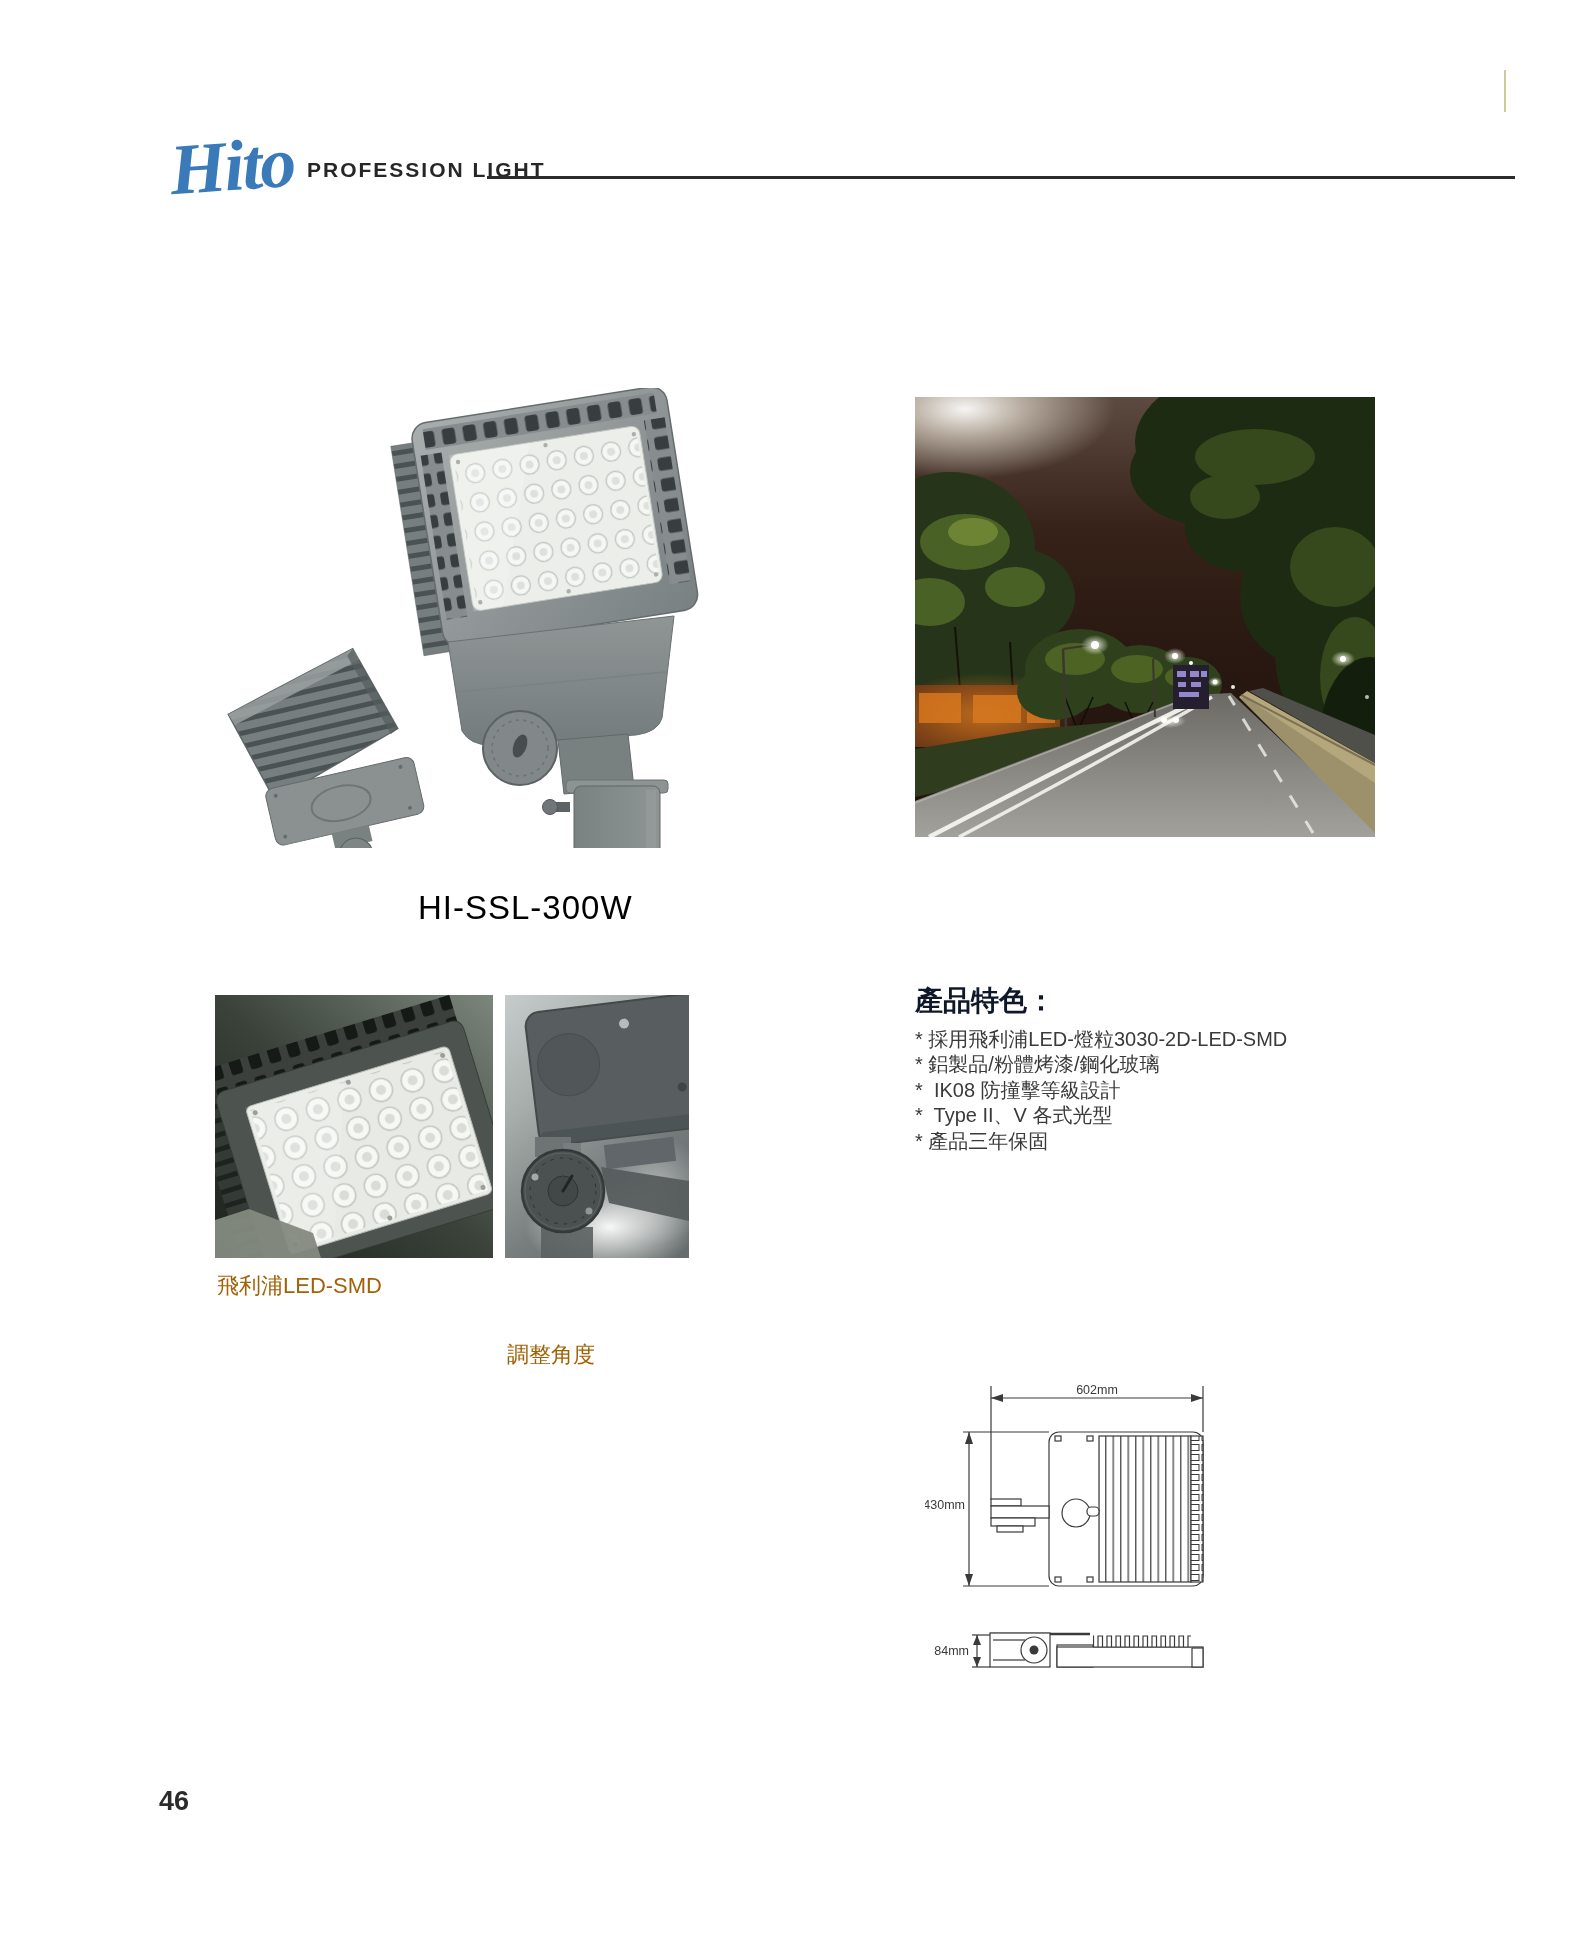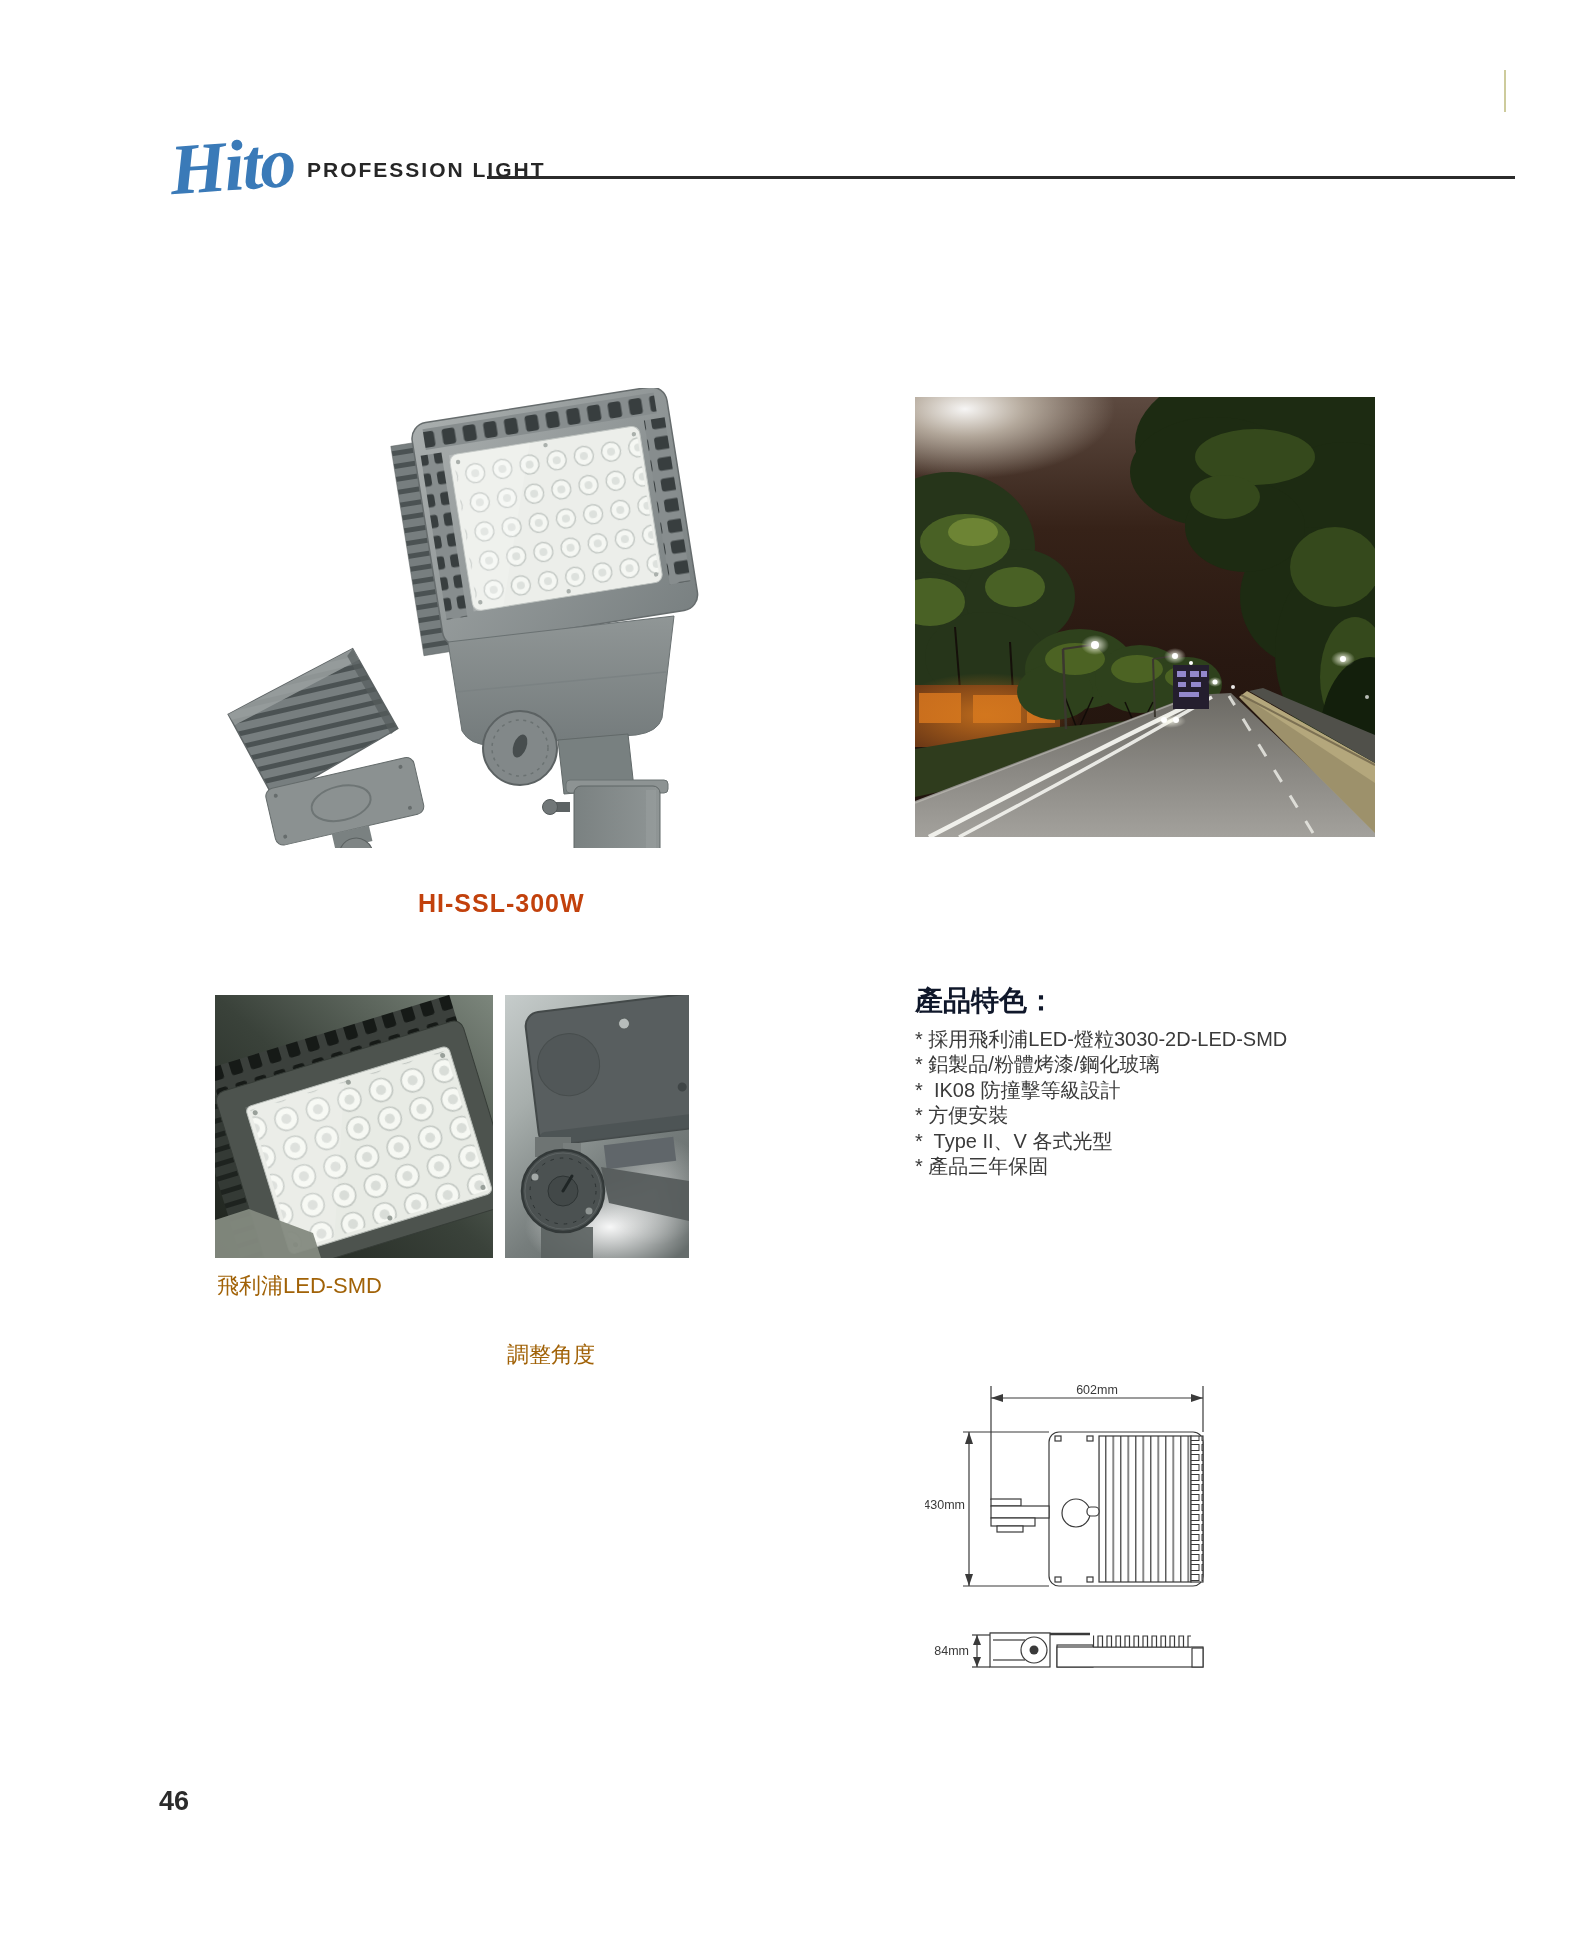--- a/index.html
+++ b/index.html
@@ -15,21 +15,21 @@
   .header-rule { left:487px; top:176px; width:1028px; height:3px; background:#2b2b2b; }
   .corner-tick { left:1504px; top:70px; width:2px; height:42px; background:#cdcb9c; }
 
   
   .main-photo { left:222px; top:388px; width:490px; height:460px; }
   .street-photo { left:915px; top:397px; width:460px; height:440px; }
   .small-photo-1 { left:215px; top:995px; width:278px; height:263px; }
   .small-photo-2 { left:505px; top:995px; width:184px; height:263px; }
   svg { display:block; }
 
-  .model-label { left:418px; top:889px; font-size:25px; letter-spacing:1px; font-weight:700; color:#c2410c; }
+  .model-label { left:418px; top:889px; font-size:33px; letter-spacing:1px; font-weight:400; color:#000000; }
   .caption { font-size:22px; font-weight:500; color:#a16207; }
   .cap1 { left:217px; top:1271px; }
   .cap2 { left:507px; top:1340px; }
 
   
   .features { left:915px; top:982px; width:640px; }
   .apps { left:915px; top:1229px; width:640px; }
   .sec-title { font-size:28px; font-weight:700; color:#0f172a; margin-bottom:7px; }
   .sec-list { list-style:none; font-size:20px; color:#3a3a3a; }
   .sec-list li { line-height:25.4px; white-space:pre-wrap; }
@@ -338,21 +338,20 @@
 
   <div class="abs caption cap1">飛利浦LED-SMD</div>
   <div class="abs caption cap2">調整角度</div>
 
   <div class="abs features">
     <div class="sec-title">產品特色：</div>
     <ul class="sec-list">
       <li>* 採用飛利浦LED-燈粒3030-2D-LED-SMD</li>
       <li>* 鋁製品/粉體烤漆/鋼化玻璃</li>
       <li>*  IK08 防撞擊等級設計</li>
-      <li>* 方便安裝</li>
       <li>*  Type II、V 各式光型</li>
       <li>* 產品三年保固</li>
     </ul>
   </div>
 
 
   <div class="abs dims">
     <svg viewBox="0 0 285 292" width="285" height="292">
       <defs>
         <pattern id="p-vlines" width="7.5" height="10" patternUnits="userSpaceOnUse">

